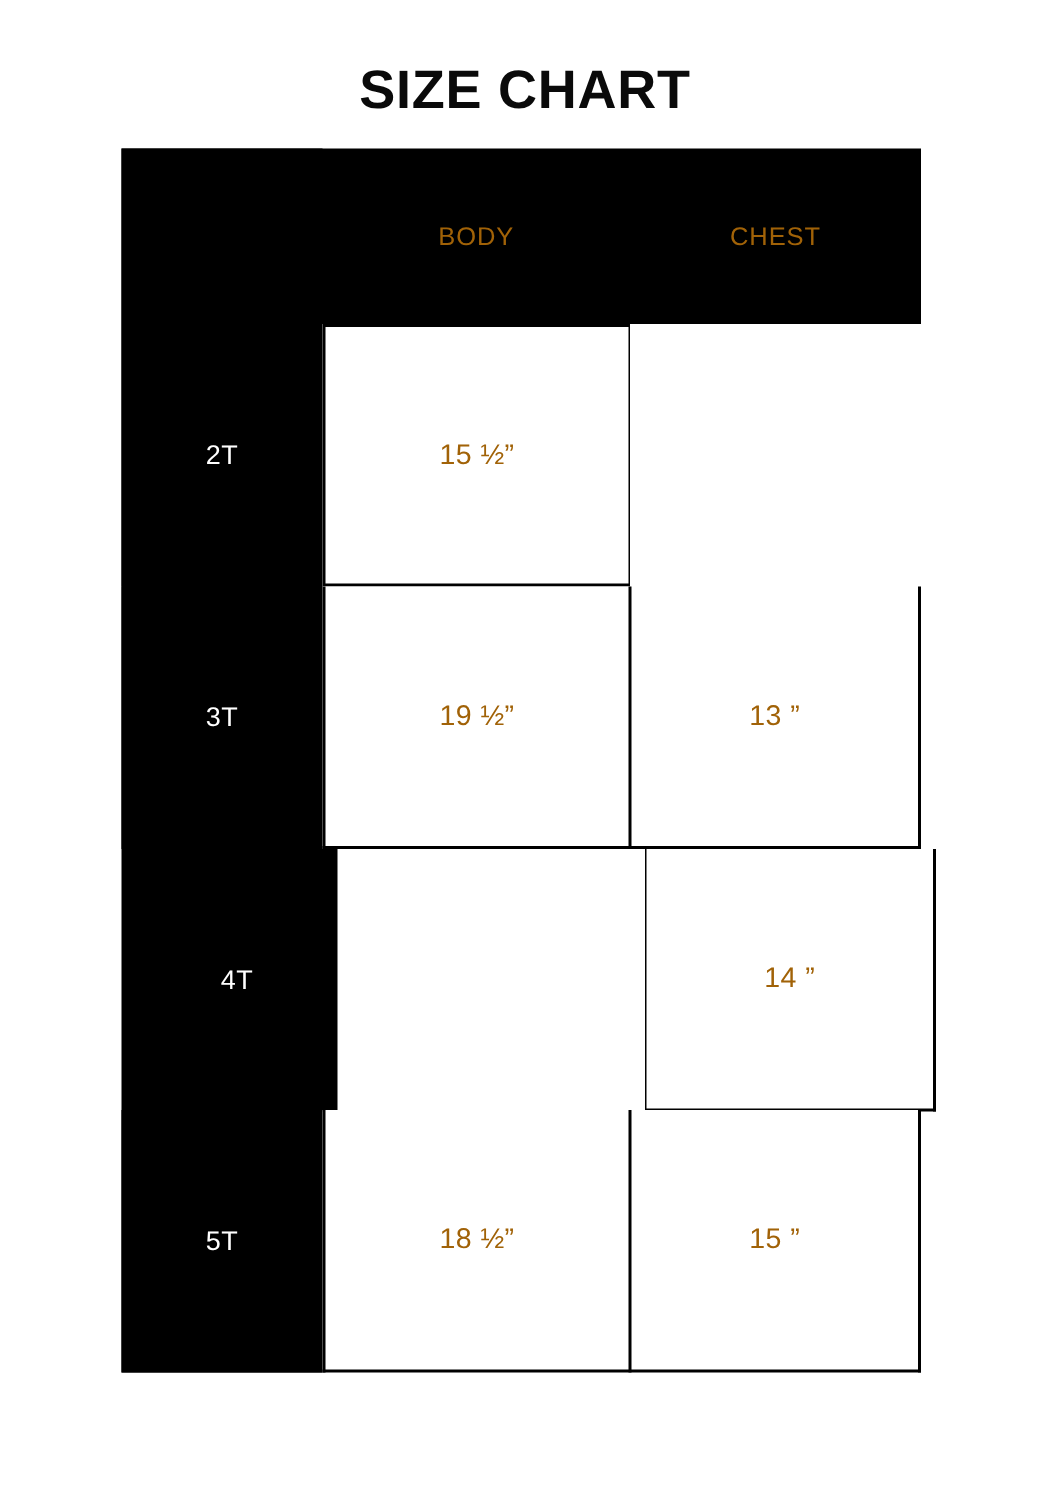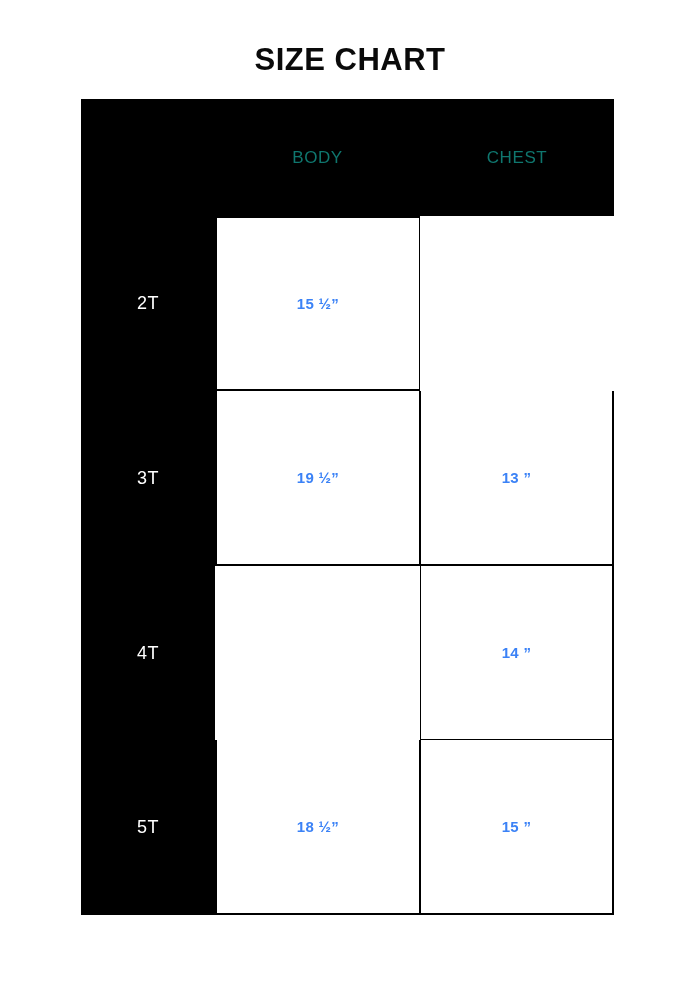--- a/index.html
+++ b/index.html
@@ -23,21 +23,21 @@
     height: 1000px;
   }
 
   
   .chart-title {
     position: absolute;
     left: 0;
     top: 40px;
     width: 700px;
     text-align: center;
-    font-size: 31px;
+    font-size: 36px;
     font-weight: bold;
     letter-spacing: 0.5px;
     color: #0a0a0a;
     line-height: 40px;
     white-space: nowrap;
   }
 
   
   .size-table {
     position: absolute;
@@ -67,21 +67,21 @@
   }
 
   
   .header-cell {
     position: absolute;
     top: 0;
     height: 117px;
     display: flex;
     align-items: center;
     justify-content: center;
-    color: #0f766e;
+    color: #a16207;
     font-size: 17px;
     font-weight: normal;
     letter-spacing: 0.6px;
     white-space: nowrap;
     text-align: right;
   }
   .header-cell.col-size  { left: 0;     width: 134px; }
   .header-cell.col-body  { left: 134px; width: 205px; }
   .header-cell.col-chest { left: 339px; width: 194px; }
 
@@ -94,21 +94,21 @@
     height: 699px;
   }
   .table-row {
     position: absolute;
     left: 0;
     width: 605px;
     height: 175px;
   }
   .table-row.r0 { top: 0px; }
   .table-row.r1 { top: 175px; padding-left: 40px; }
-  .table-row.r2 { top: 350px; }
+  .table-row.r2 { top: 350px; margin-left: 10px; }
   .table-row.r3 { top: 524px; height: 175px; }
 
   .cell {
     position: absolute;
     top: 0;
     height: 100%;
     display: flex;
     align-items: center;
     justify-content: center;
     box-sizing: border-box;
@@ -119,25 +119,24 @@
     left: 0;
     width: 134px;
     background: #000000;
     color: #ffffff;
     font-size: 18px;
     letter-spacing: 0.4px;
   }
 
   .cell.data-cell {
     background: #ffffff;
-    color: #3b82f6;
-    font-size: 15px;
+    color: #a16207;
+    font-size: 19px;
     letter-spacing: 0.3px;
     border: 2px solid #000000;
-    font-weight: bold;
   }
   .cell.data-cell.body-cell  { left: 134px; width: 205px; }
   .cell.data-cell.chest-cell { left: 339px; width: 194px; }
 
   
   .table-row.r1 .data-cell,
   .table-row.r2 .data-cell,
   .table-row.r3 .data-cell { border-top-width: 0; }
   .table-row .chest-cell { border-left-width: 1px; }
   .table-row .body-cell  { border-right-width: 1px; }

